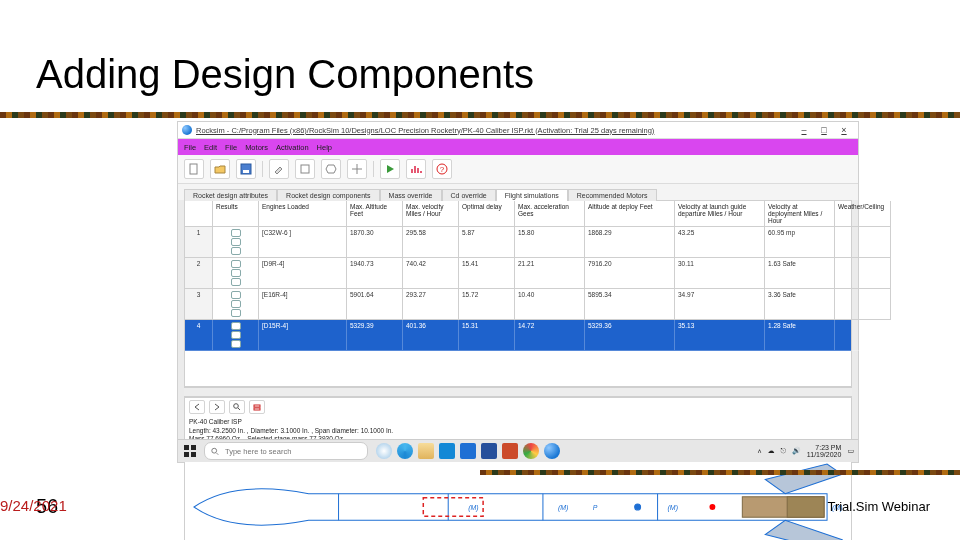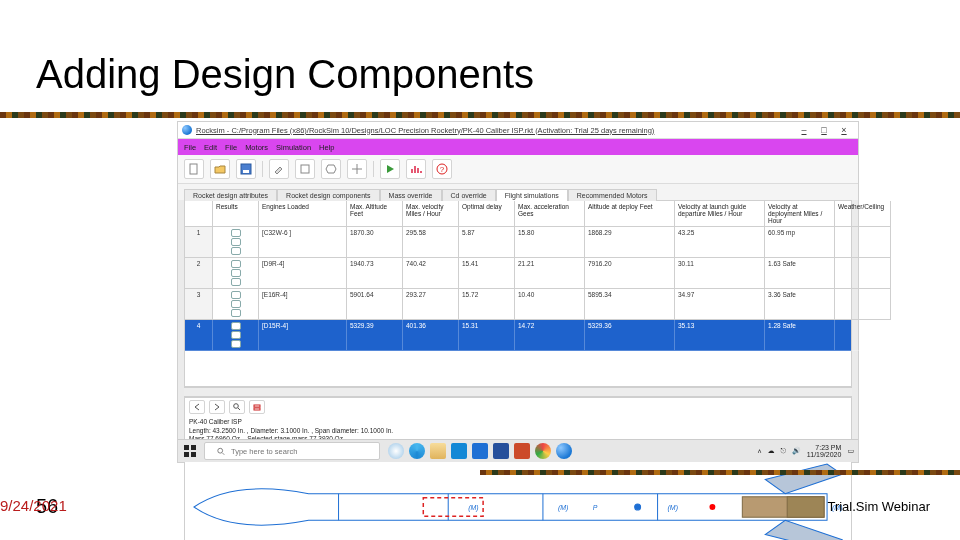--- a/index.html
+++ b/index.html
@@ -128,21 +128,21 @@
   .fin { fill:#b7c6d9; stroke:var(--sim-blue);}
 
   
   .taskbar {
     position:absolute; left:0; right:0; bottom:0; height:22px;
     background:#e7e7e7; border-top:1px solid #ccc;
     display:flex; align-items:center; padding:0 4px 0 4px; font-size:7.5px; color:#333;
   }
   .taskbar .start { width:16px; height:16px; display:flex; align-items:center; justify-content:center;}
   .taskbar .start svg{width:12px;height:12px;}
-  .taskbar .search { display:flex; align-items:center; gap:4px; background:#fff; border:1px solid #ccc; border-radius:2px; padding:1px 12px; margin-left:6px; width:150px; height:14px;}
+  .taskbar .search { display:flex; align-items:center; gap:4px; background:#fff; border:1px solid #ccc; border-radius:7px; padding:1px 6px; margin-left:6px; width:150px; height:14px;}
   .taskbar .search svg{width:9px;height:9px;}
   .taskbar .search input{ border:none; outline:none; font-size:7.5px; width:100%; background:transparent;}
   .taskbar .pins { display:flex; gap:5px; margin-left:8px; align-items:center;}
   .taskbar .pins .pin { width:16px; height:16px; border-radius:2px; }
   .taskbar .spacer{flex:1;}
   .taskbar .tray{ display:flex; align-items:center; gap:6px; font-size:7px; color:#222;}
   .taskbar .clock{ text-align:right; line-height:1;}
 </style>
 </head>
 <body>
@@ -161,21 +161,21 @@
       <span class="wbtn" data-interactable="true">–</span>
       <span class="wbtn" data-interactable="true">□</span>
       <span class="wbtn close" data-interactable="true">×</span>
     </div>
 
     <div class="menubar" data-interactable="false">
       <span data-interactable="true">File</span>
       <span data-interactable="true">Edit</span>
       <span data-interactable="true">File</span>
       <span data-interactable="true">Motors</span>
-      <span data-interactable="true">Simulation</span>
+      <span data-interactable="true">Activation</span>
       <span data-interactable="true">Help</span>
     </div>
 
     <div class="toolbar" data-interactable="false">
       <span class="tbtn" data-interactable="true">
           <svg viewBox="0 0 12 12">
             <rect x="2" y="1" width="7" height="10" fill="#fff" stroke="#888"></rect>
           </svg>
         </span>
       <span class="tbtn" data-interactable="true">

